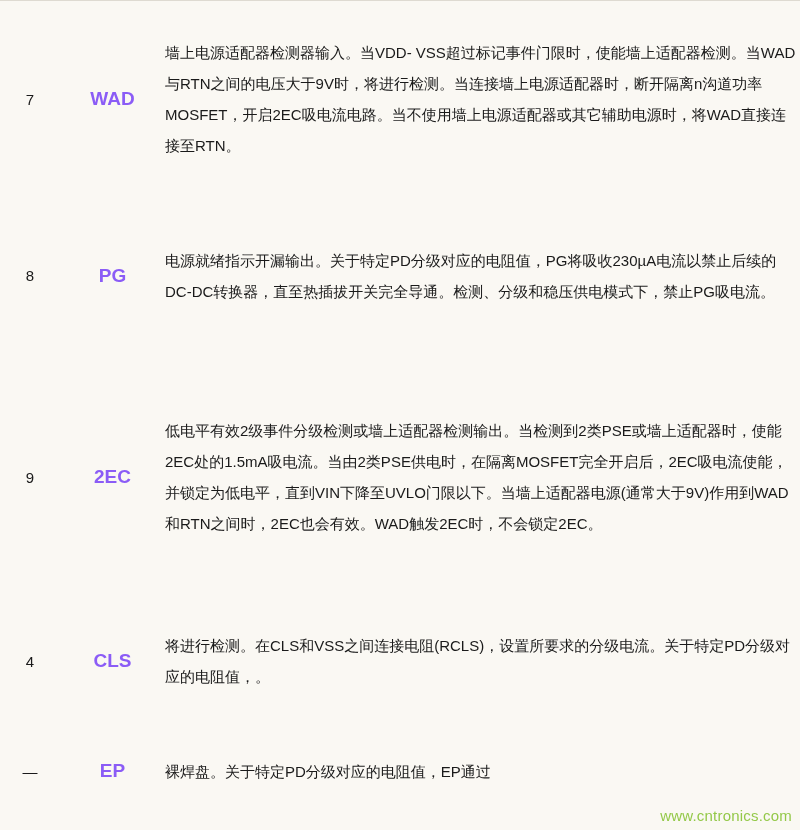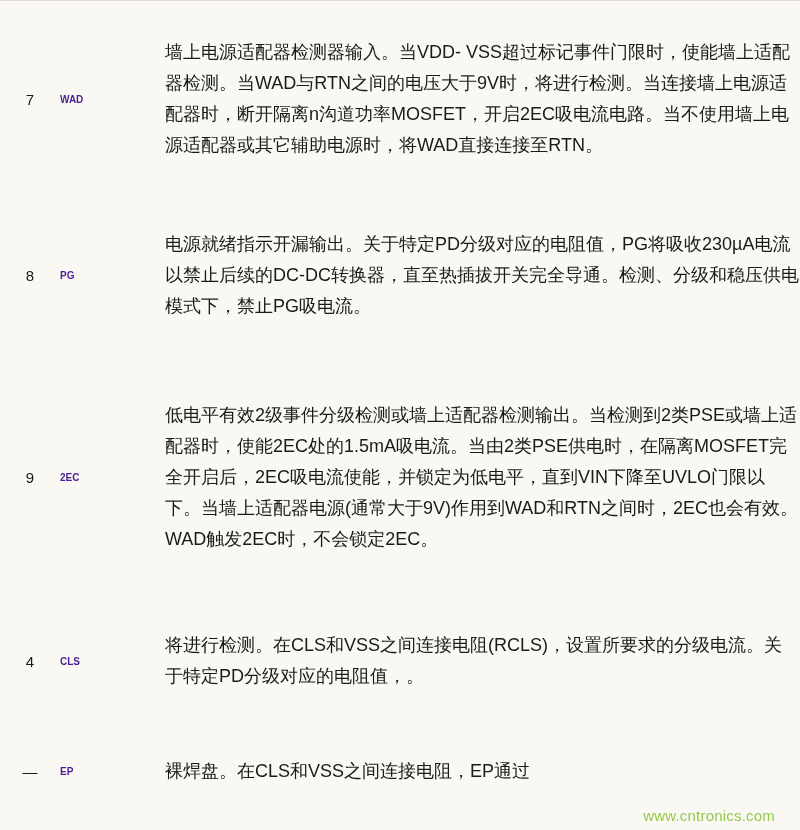--- a/index.html
+++ b/index.html
@@ -26,49 +26,50 @@
     border: none;
   }
   .col-num {
     width: 60px;
     text-align: center;
     font-size: 15px;
     color: #1a1a1a;
   }
   .col-name {
     width: 105px;
-    font-size: 10px;
+    text-align: center;
+    font-size: 19px;
     font-weight: bold;
-    color: #4c1d95;
+    color: #8b5cf6;
   }
   .col-desc {
     width: 635px;
     padding-left: 0px;
     padding-right: 20px;
-    font-size: 18px;
+    font-size: 15px;
     line-height: 31px;
     text-align: left;
     color: #1a1a1a;
   }
   .row-wad   { height: 198px; }
   .row-pg    { height: 155px; }
   .row-2ec   { height: 248px; }
   .row-cls   { height: 120px; }
   .row-ep    { height: 100px; }
 
   .desc-inner {
     display: block;
   }
   .em-dash {
     font-size: 15px;
     letter-spacing: 0;
   }
   .watermark {
     position: absolute;
-    right: 25px;
+    right: 8px;
     bottom: 6px;
     font-size: 15px;
     color: #8ec63f;
     font-family: "Liberation Sans", sans-serif;
     letter-spacing: 0.2px;
     opacity: 0.95;
   }
   .rule {
     position: absolute;
     left: 0;
@@ -110,19 +111,19 @@
       <td class="col-num">4</td>
       <td class="col-name">CLS</td>
       <td class="col-desc">
         <span class="desc-inner">将进行检测。在CLS和VSS之间连接电阻(RCLS)，设置所要求的分级电流。关于特定PD分级对应的电阻值，。</span>
       </td>
     </tr>
     <tr class="row-ep">
       <td class="col-num em-dash">—</td>
       <td class="col-name">EP</td>
       <td class="col-desc">
-        <span class="desc-inner">裸焊盘。在CLS和VSS之间连接电阻，EP通过</span>
+        <span class="desc-inner">裸焊盘。关于特定PD分级对应的电阻值，EP通过</span>
       </td>
     </tr>
   </tbody>
 </table>
 
 <div class="watermark" style="color: rgb(142, 198, 63);">www.cntronics.com</div>
 
 </body></html>

